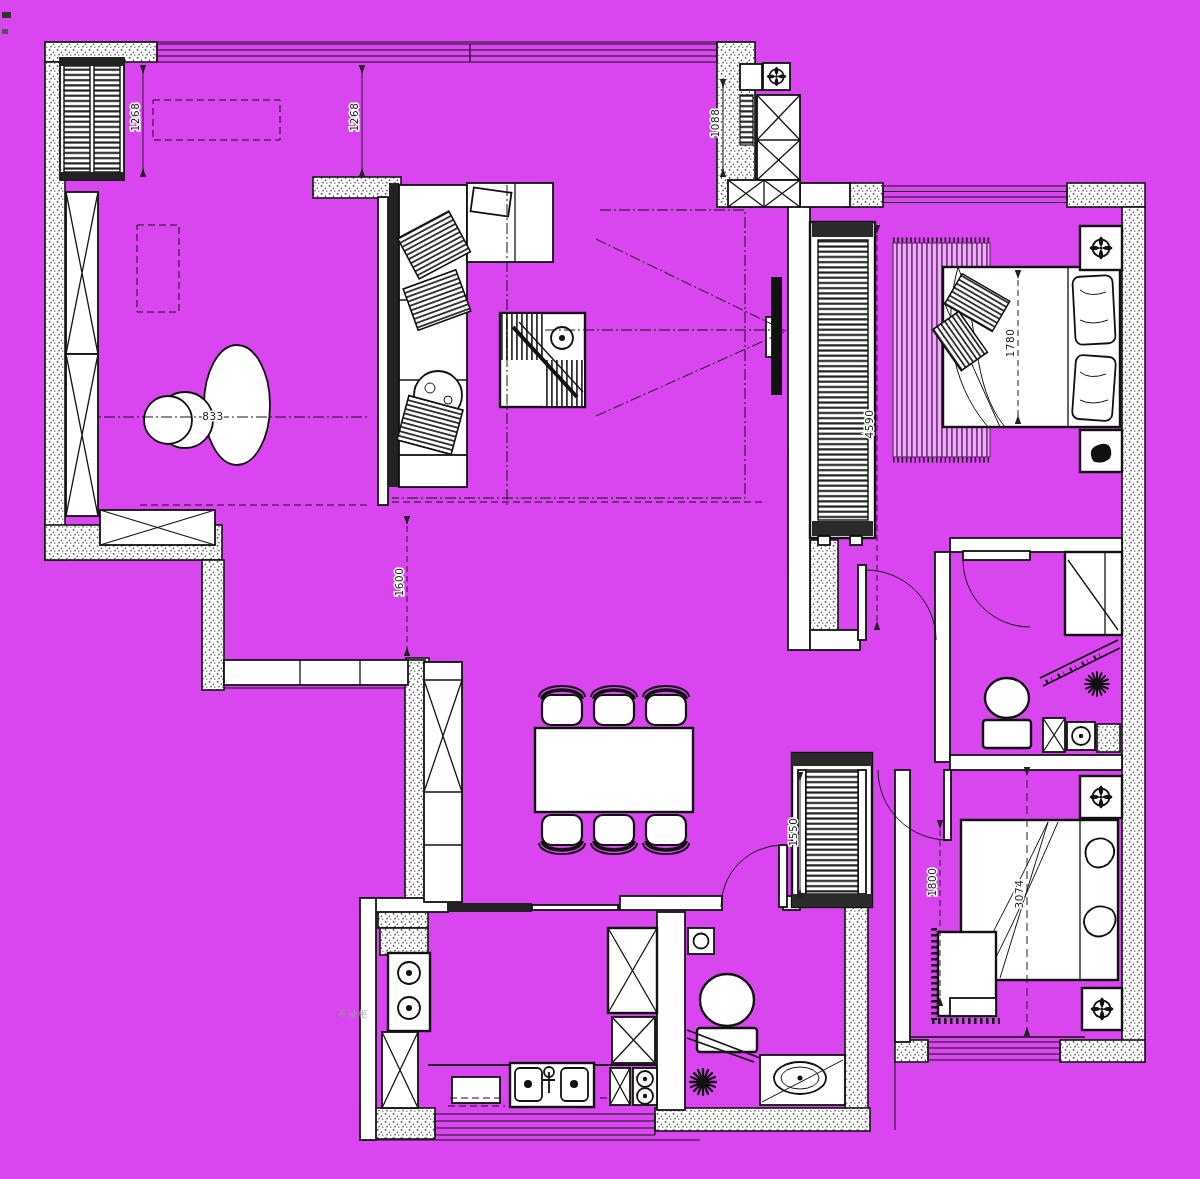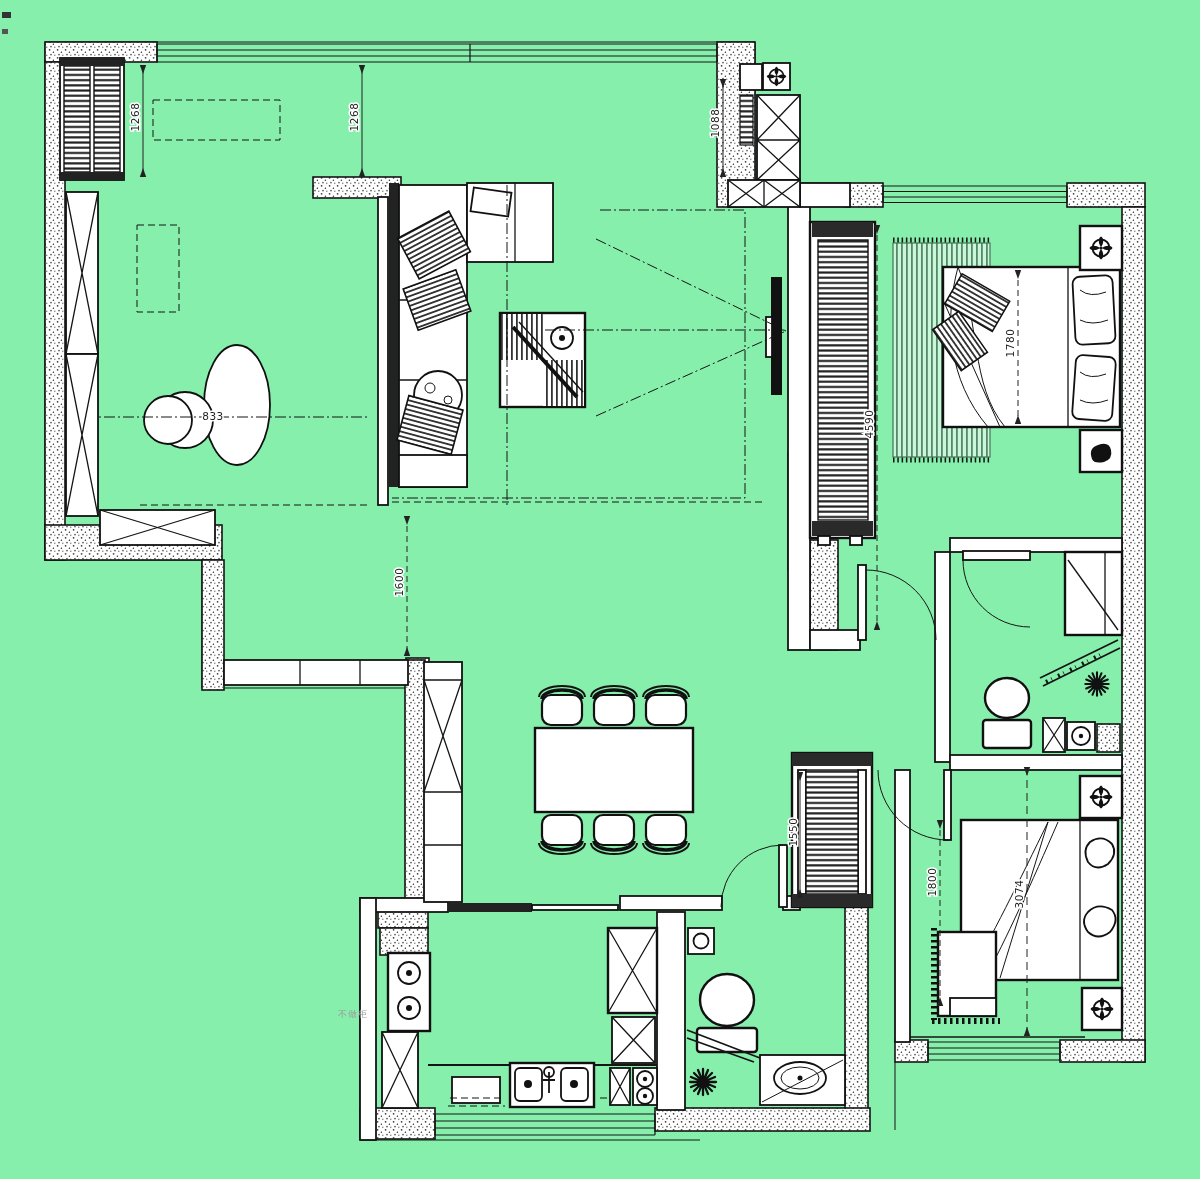--- a/index.html
+++ b/index.html
@@ -1,16 +1,16 @@
 <!DOCTYPE html>
 <html><head>
 <meta charset="utf-8">
 <style>
   html,body{margin:0;padding:0;background:#ffffff;}
-  .plan-wrap{position:relative;width:1200px;height:1179px;background:#86efac;overflow:hidden;
+  .plan-wrap{position:relative;width:1200px;height:1179px;background:#d946ef;overflow:hidden;
              font-family:"DejaVu Sans", sans-serif;}
   svg{position:absolute;left:0;top:0;}
   .wall{fill:url(#stip);stroke:#151515;stroke-width:1.6;}
   .wallp{fill:#ffffff;stroke:#151515;stroke-width:1.8;}
   .ln{stroke:#151515;fill:none;}
   .thin{stroke-width:1;}
   .med{stroke-width:1.8;}
   .furn{fill:#ffffff;stroke:#111111;stroke-width:1.8;}
   .furn2{fill:#ffffff;stroke:#111111;stroke-width:2.4;}
   .dash{stroke-dasharray:7 4;}

